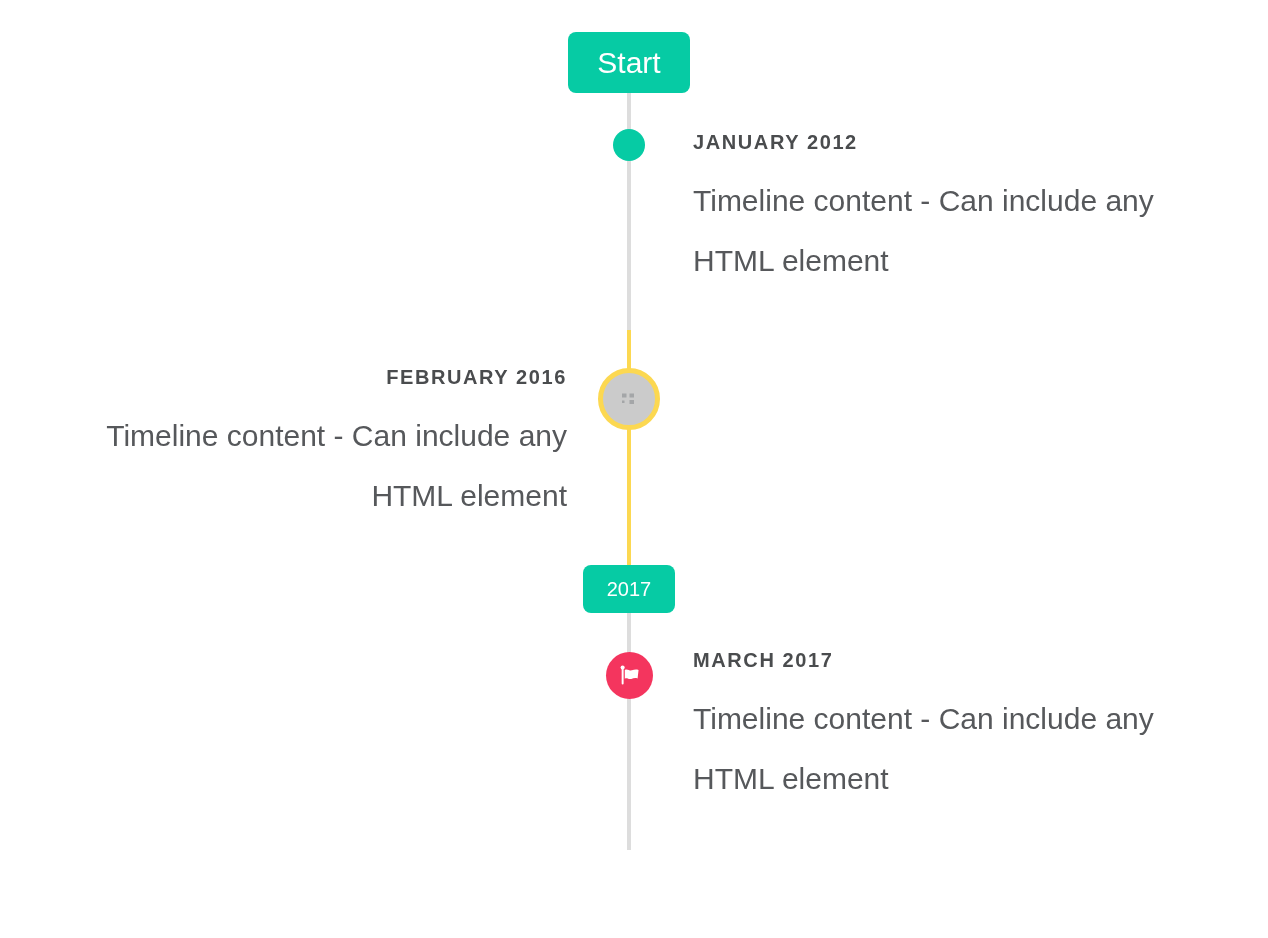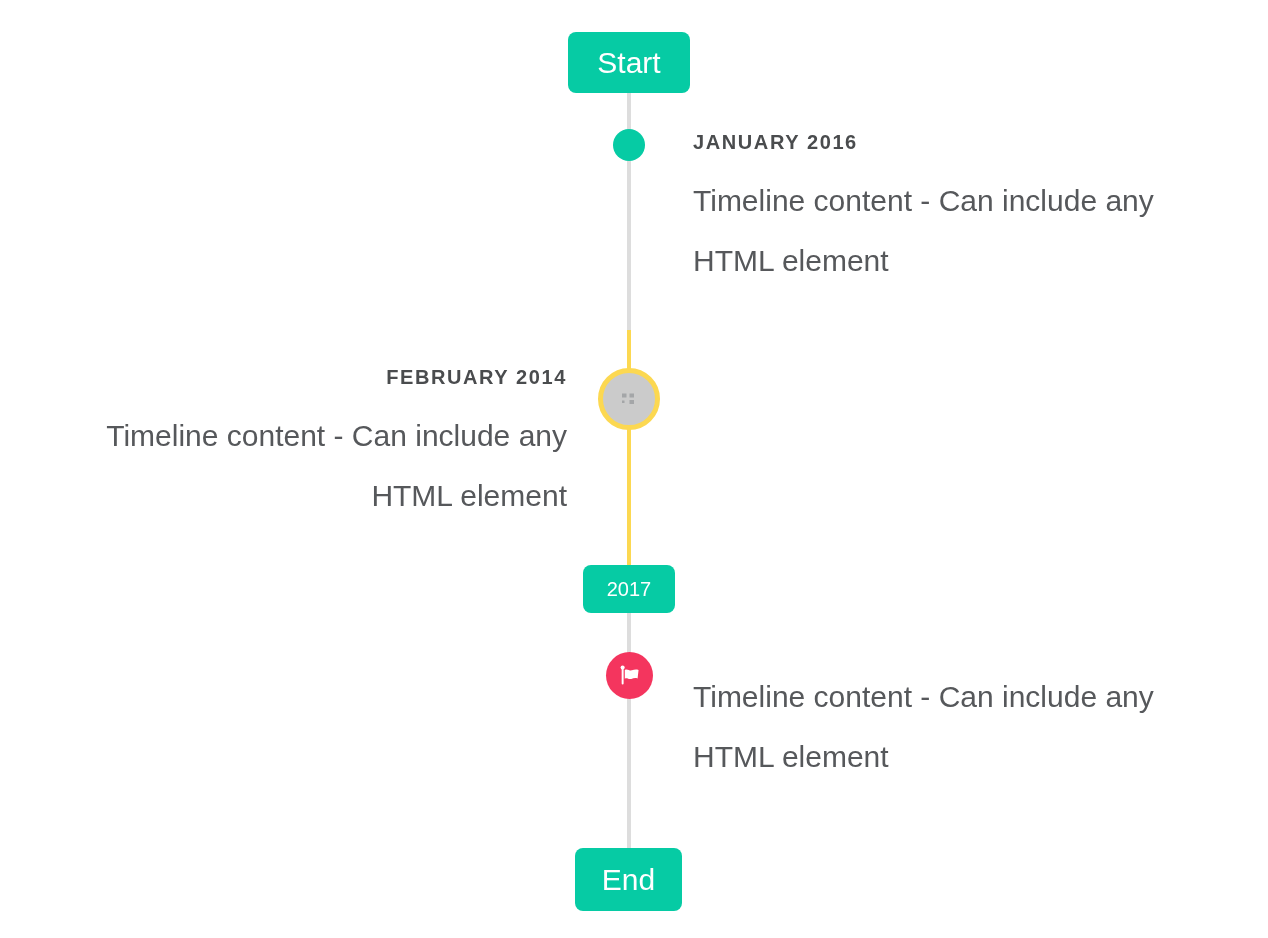--- a/index.html
+++ b/index.html
@@ -103,49 +103,49 @@
 
 <div class="stage">
 
   <div class="line line-gray"></div>
   <div class="line line-yellow"></div>
 
   <div class="badge badge-start">Start</div>
 
   <div class="marker dot"></div>
   <div class="content side-right item-1">
-    <div class="item-title">JANUARY 2016</div>
+    <div class="item-title">JANUARY 2012</div>
     <div class="item-body">Timeline content - Can include any HTML element</div>
   </div>
 
   <div class="marker image-circle">
     <span style="display:flex;">
       <svg width="19" height="16" viewBox="0 0 19 16" aria-hidden="true">
         <rect x="2" y="2.5" width="4.5" height="4" fill="#a4a6a8"></rect>
         <rect x="9.5" y="2.5" width="4.5" height="4" fill="#a4a6a8"></rect>
         <rect x="2" y="9.5" width="2.5" height="2.5" fill="#a4a6a8"></rect>
         <rect x="9.5" y="9" width="4.5" height="4" fill="#a4a6a8"></rect>
       </svg>
     </span>
   </div>
   <div class="content side-left item-2">
-    <div class="item-title">FEBRUARY 2014</div>
+    <div class="item-title">FEBRUARY 2016</div>
     <div class="item-body">Timeline content - Can include any HTML element</div>
   </div>
 
   <div class="badge badge-year">2017</div>
 
   <div class="marker flag-circle">
     <span style="display:flex;">
       <svg viewBox="0 0 24 24" aria-hidden="true">
         <circle cx="5.2" cy="4.2" r="1.9" fill="#ffffff"></circle>
         <rect x="4.3" y="5.2" width="1.8" height="14.6" rx="0.9" fill="#ffffff"></rect>
         <path d="M7.2 6.4 C9.6 4.9 11.4 7.5 13.8 6.8 C15.8 6.2 17.4 5.5 19.9 6.5 L19.0 14.3 C16.8 13.5 15.2 14.1 13.2 14.7 C11.0 15.4 9.2 13.4 7.2 14.5 Z" fill="#ffffff"></path>
       </svg>
     </span>
   </div>
   <div class="content side-right item-3">
+    <div class="item-title">MARCH 2017</div>
     <div class="item-body">Timeline content - Can include any HTML element</div>
   </div>
 
-  <div class="badge badge-end">End</div>
 
 </div>
 
 </body></html>

